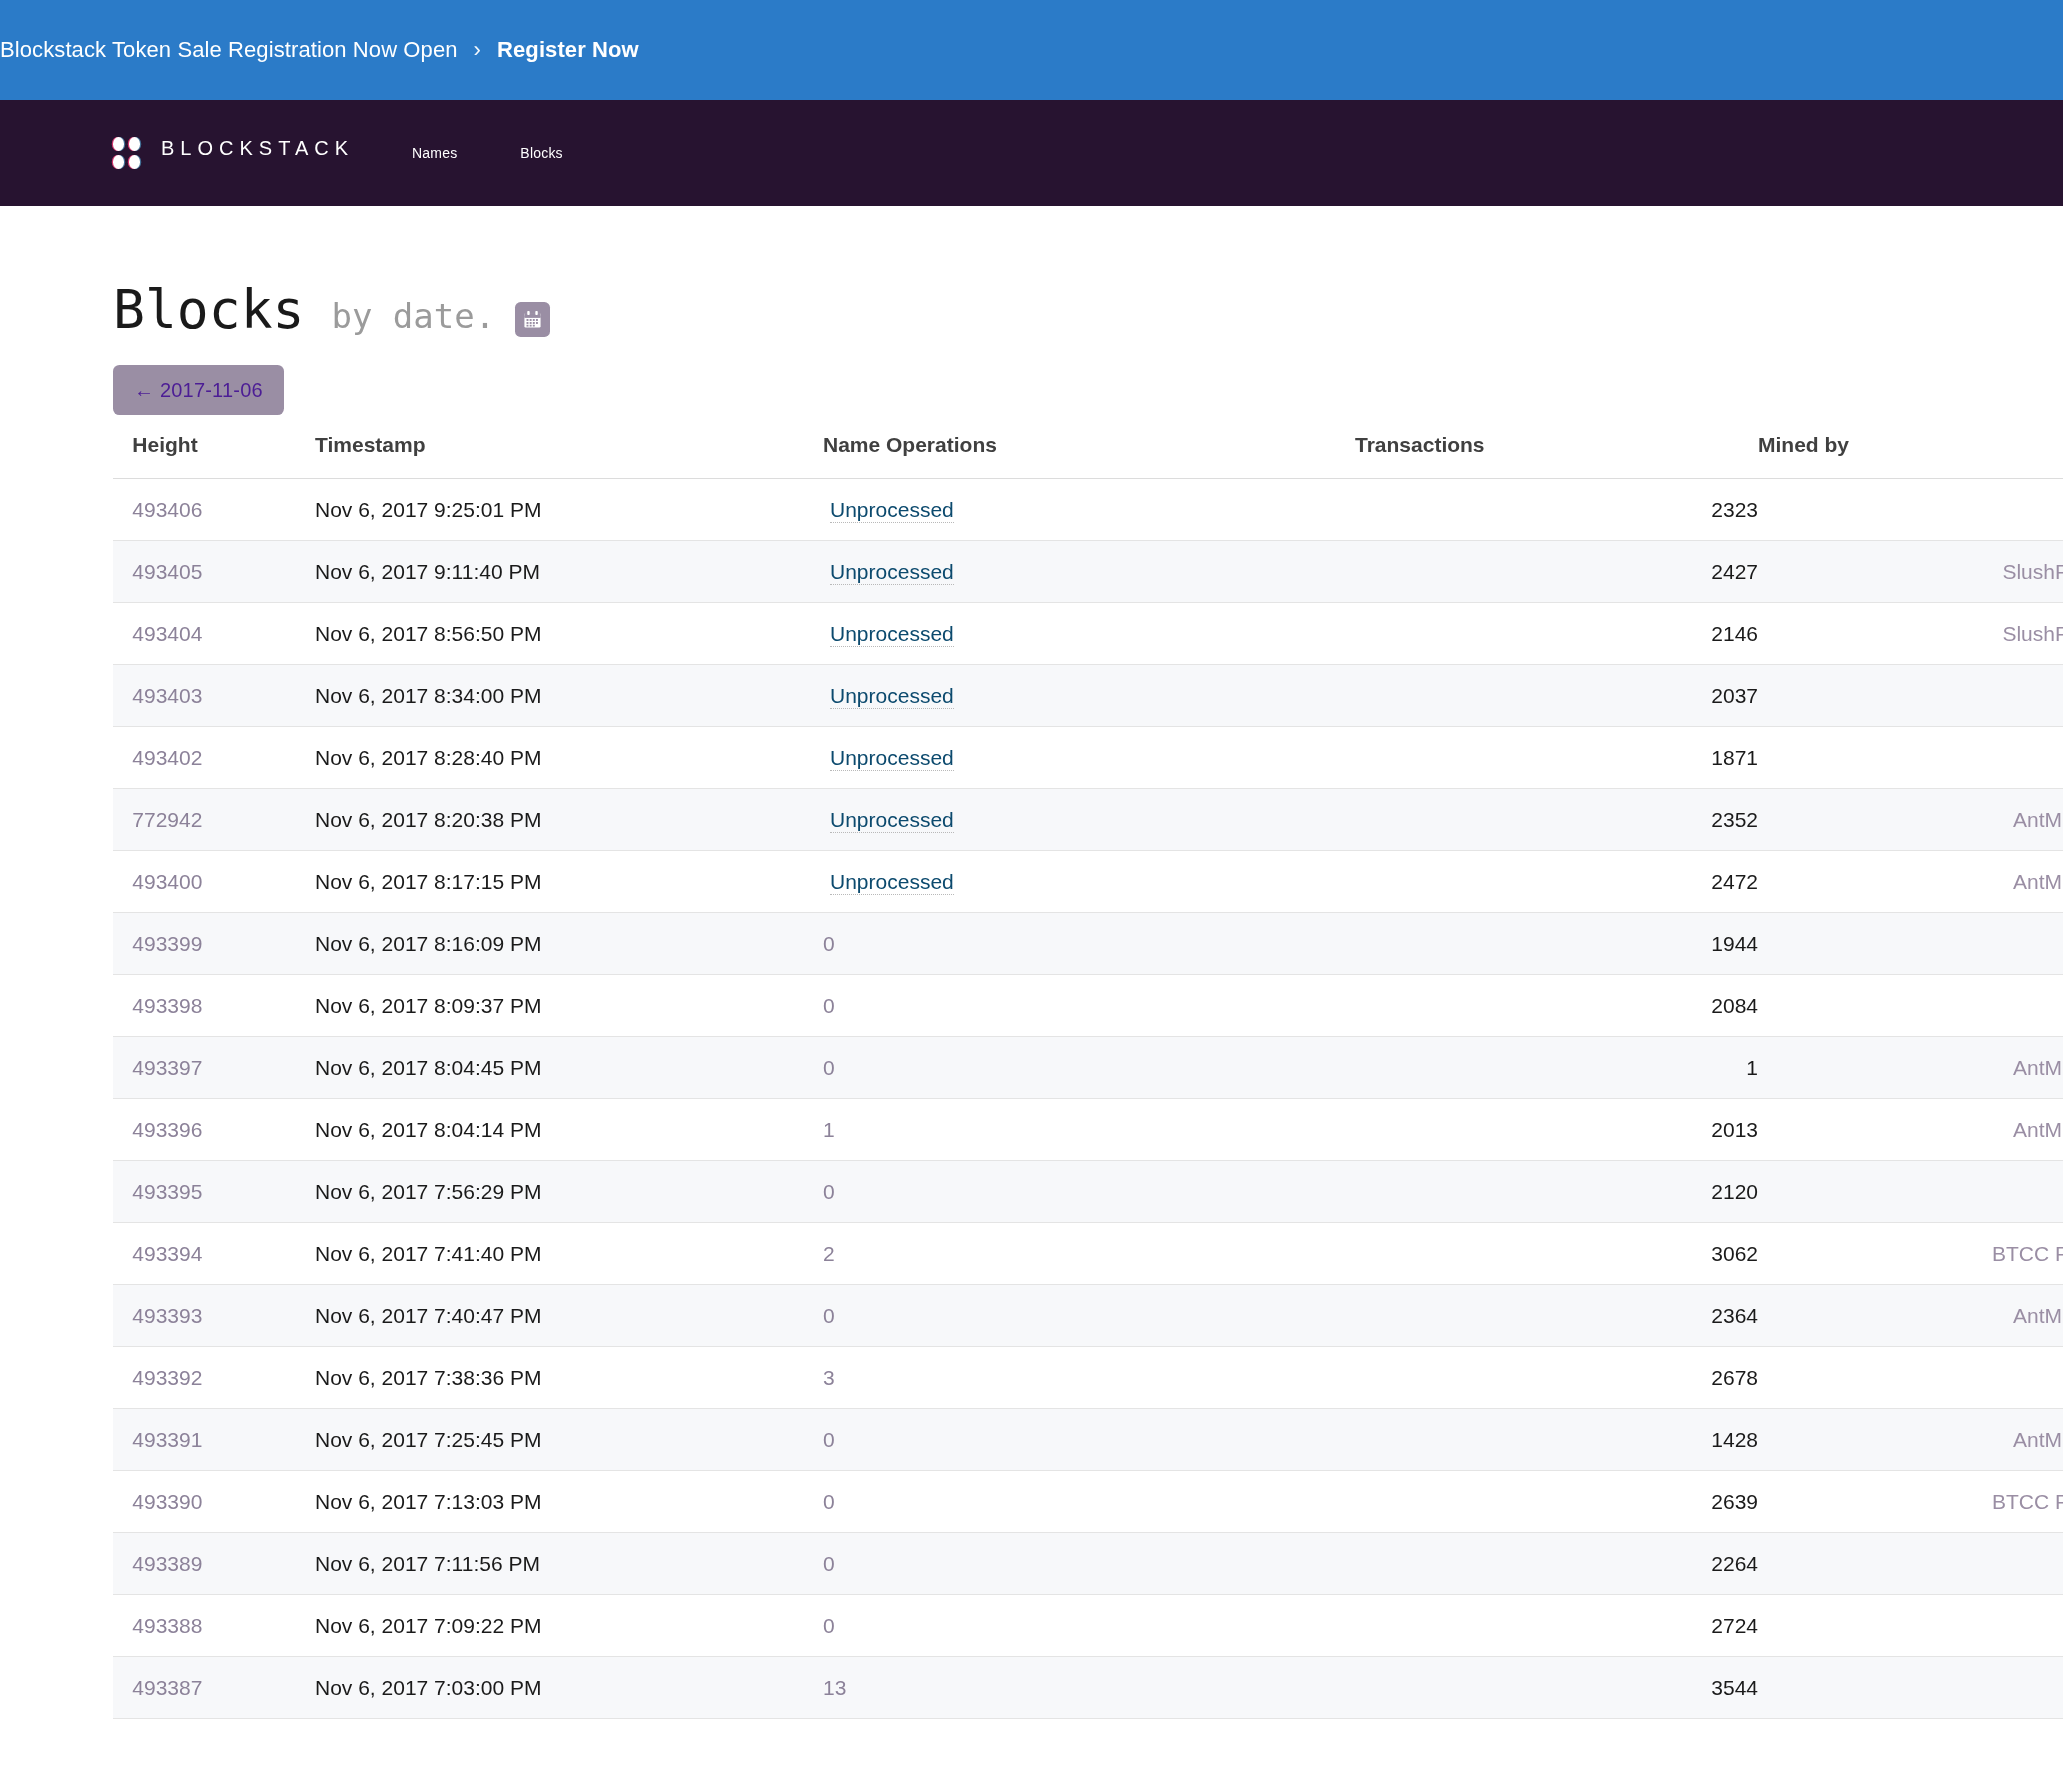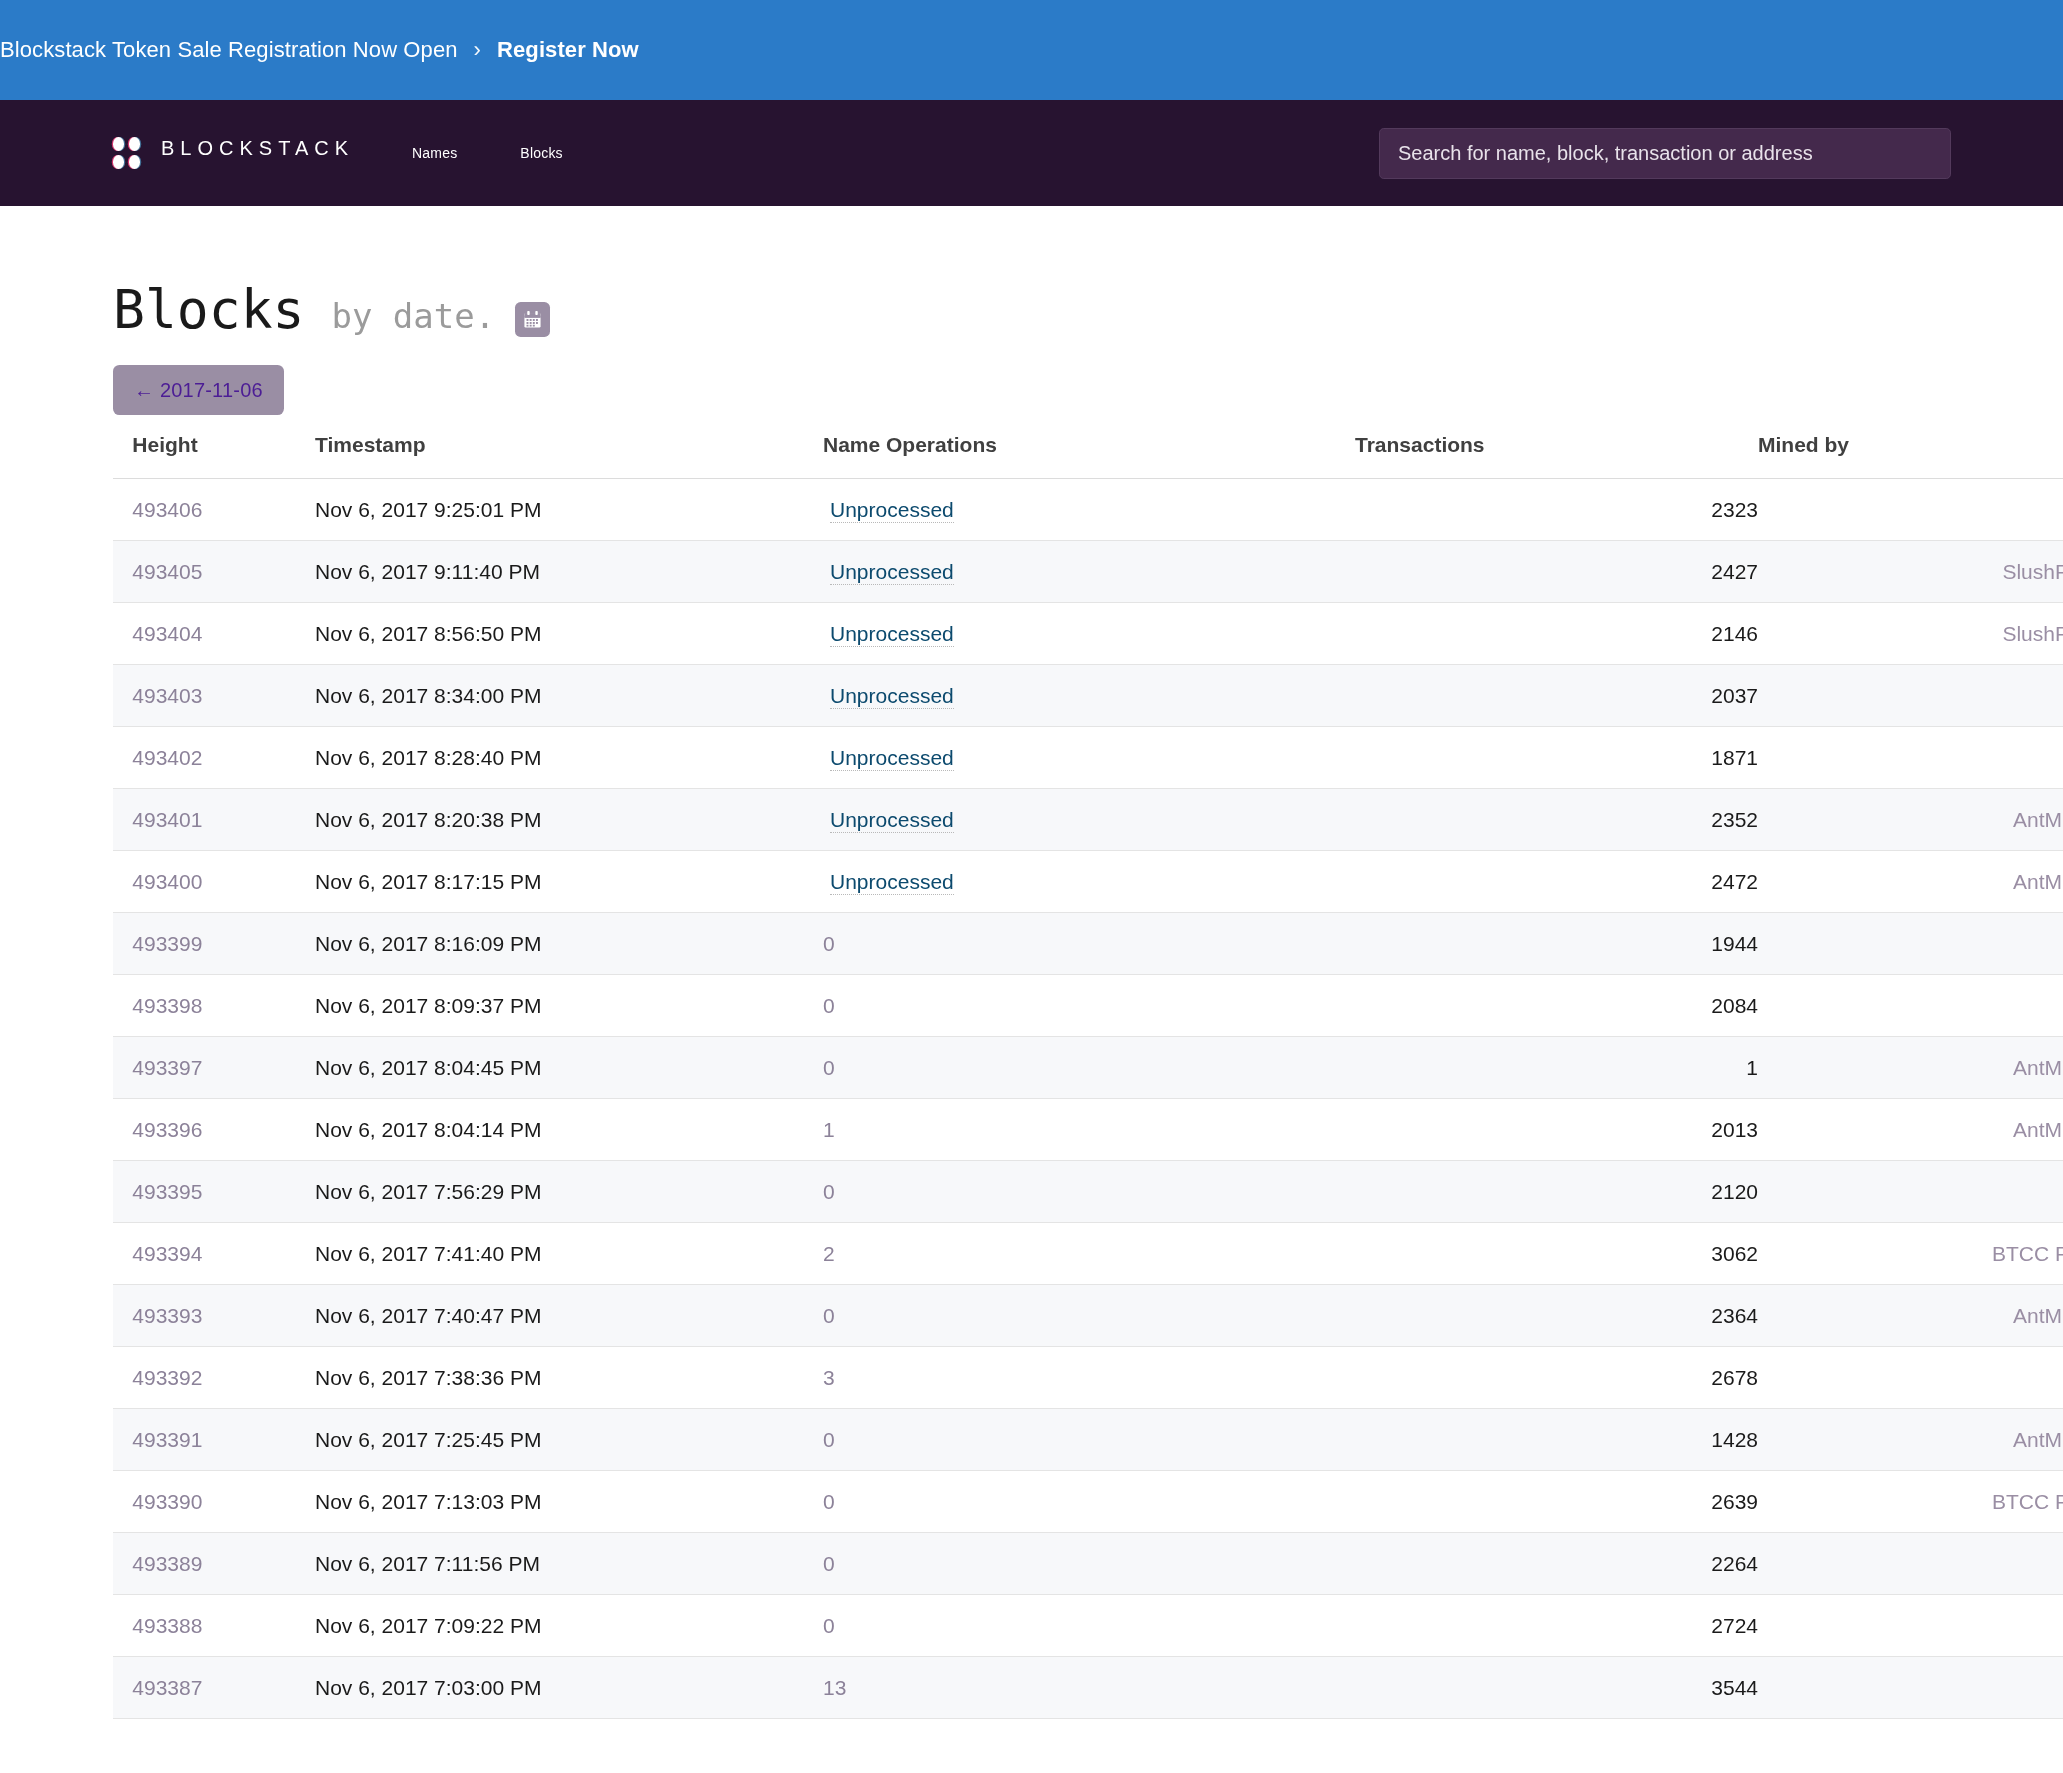--- a/index.html
+++ b/index.html
@@ -236,23 +236,20 @@
         <span></span>
     </span>
     <span class="brand-name">BLOCKSTACK</span>
   </a>
 
   <div class="nav-links">
     <a href="#" class="nav-link">Names</a>
     <a href="#" class="nav-link">Blocks</a>
   </div>
 
-  <div class="search-wrap">
-    <input type="text" class="search-input" placeholder="Search for name, block, transaction or address" style="">
-  </div>
 </div>
 
 <div class="page">
 
   <div class="page-head">
     <span class="title-main">Blocks</span>
     <span class="title-sub">by date.</span>
     <button class="cal-btn">
       <span>
         <svg width="21" height="21" viewBox="0 0 26 26" aria-hidden="true">
@@ -322,21 +319,21 @@
           <td class="c-miner"></td>
         </tr>
         <tr>
           <td class="c-height"><a href="#" class="lnk">493402</a></td>
           <td class="c-time">Nov 6, 2017 8:28:40 PM</td>
           <td class="c-nameops"><span class="unproc">Unprocessed</span></td>
           <td class="c-tx num">1871</td>
           <td class="c-miner"></td>
         </tr>
         <tr>
-          <td class="c-height"><a href="#" class="lnk">493401</a></td>
+          <td class="c-height"><a href="#" class="lnk">772942</a></td>
           <td class="c-time">Nov 6, 2017 8:20:38 PM</td>
           <td class="c-nameops"><span class="unproc">Unprocessed</span></td>
           <td class="c-tx num">2352</td>
           <td class="c-miner"><a href="#" class="miner-lnk">AntMiner</a></td>
         </tr>
         <tr>
           <td class="c-height"><a href="#" class="lnk">493400</a></td>
           <td class="c-time">Nov 6, 2017 8:17:15 PM</td>
           <td class="c-nameops"><span class="unproc">Unprocessed</span></td>
           <td class="c-tx num">2472</td>

